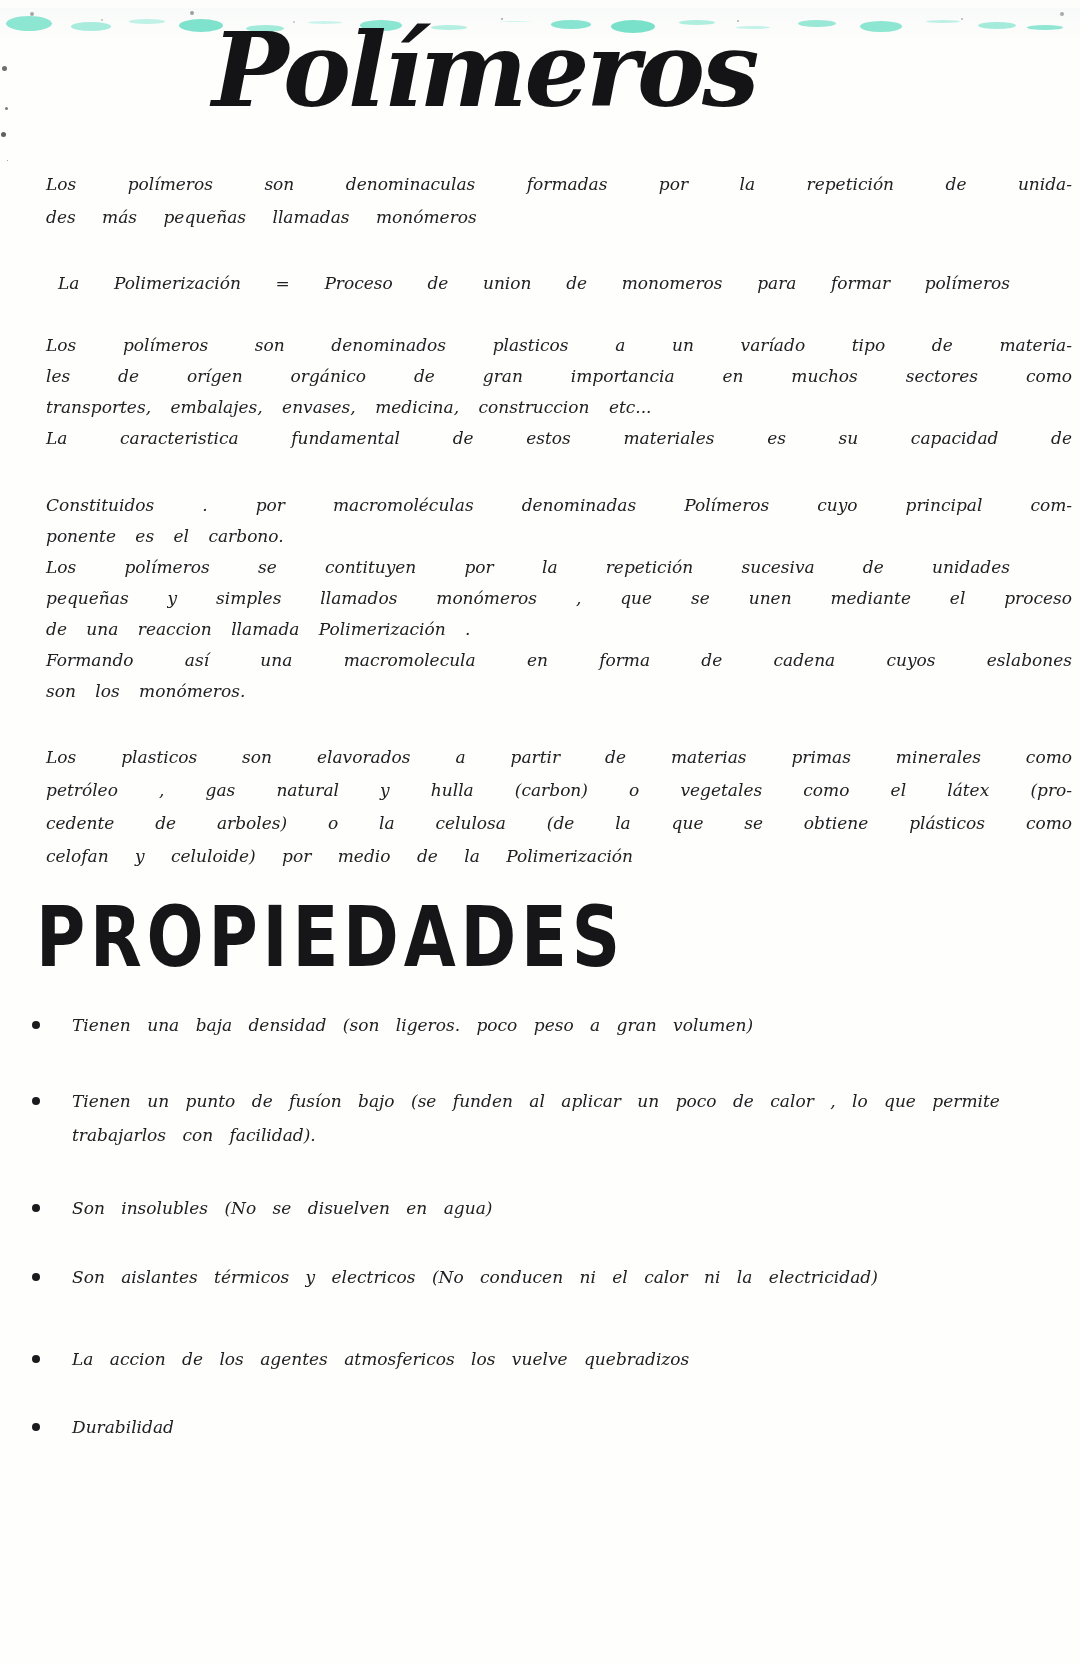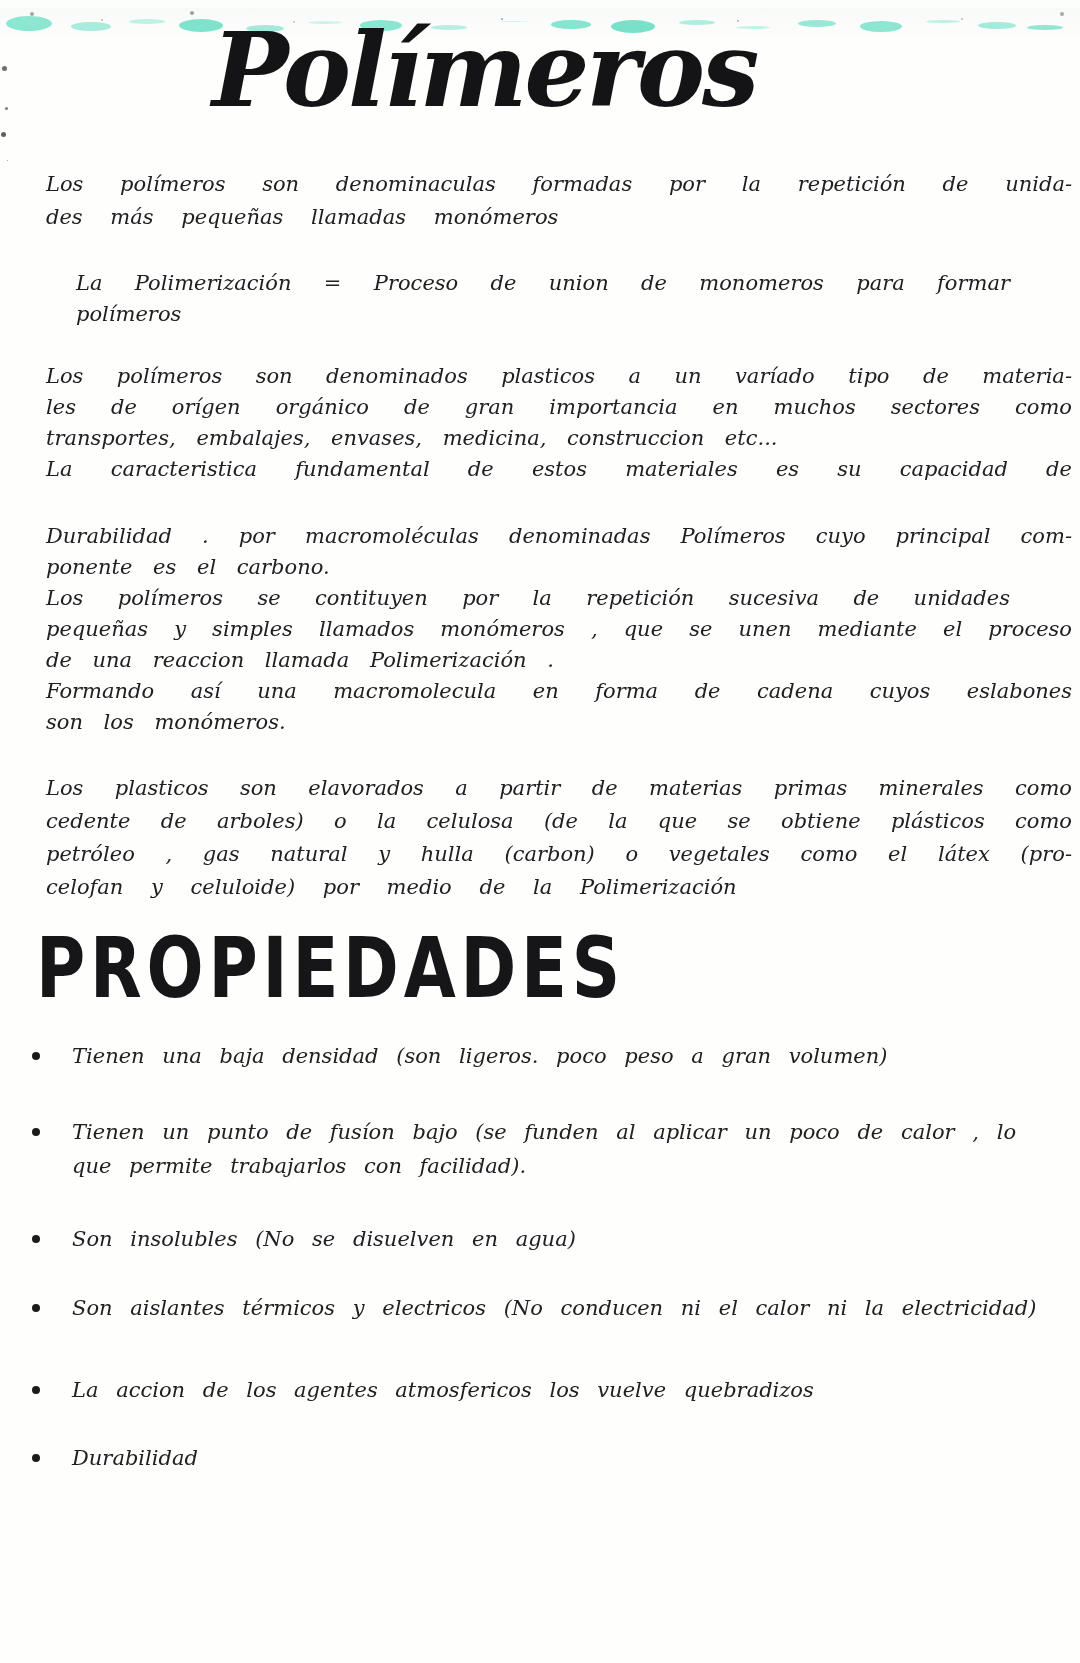--- a/index.html
+++ b/index.html
@@ -71,33 +71,33 @@
     font-weight: bold;
     font-size: 102px;
     line-height: 125px;
     letter-spacing: -3px;
     color: #141417;
   }
   
   .hw {
     font-family: "DejaVu Serif", serif;
     font-style: italic;
-    font-size: 21px;
+    font-size: 17px;
     color: #202024;
     word-spacing: 14px;
     white-space: nowrap;
   }
   .block { padding-left: 46px; padding-right: 8px; }
   .block .line { line-height: 31px; }
   .intro .line, .elab .line { line-height: 33px; }
   .j  { text-align: justify; text-align-last: justify; white-space: normal; }
   .j2 { text-align: justify; text-align-last: justify; white-space: normal; padding-right: 62px; }
   .w-lg { word-spacing: 21px; }
   .intro { margin-top: 35px; }
-  .defline { margin-top: 34px; padding-left: 76px; line-height: 33px; }
+  .defline { margin-top: 34px; padding-left: 58px; line-height: 33px; }
   .plast { margin-top: 31px; }
   .constit { margin-top: 36px; }
   .elab { margin-top: 34px; }
   
   .props-heading {
     margin: 26px 0 0 36px;
     font-family: "DejaVu Sans", sans-serif;
     font-style: normal;
     font-size: 84px;
     line-height: 76px;
@@ -159,33 +159,33 @@
   </div>
 
   <div class="block plast">
     <div class="hw line j">Los polímeros son denominados plasticos a un varíado tipo de materia-</div>
     <div class="hw line j">les de orígen orgánico de gran importancia en muchos sectores como</div>
     <div class="hw line">transportes, embalajes, envases, medicina, construccion etc...</div>
     <div class="hw line j">La caracteristica fundamental de estos materiales es su capacidad de</div>
   </div>
 
   <div class="block constit">
-    <div class="hw line j">Durabilidad . por macromoléculas denominadas Polímeros cuyo principal com-</div>
+    <div class="hw line j">Constituidos . por macromoléculas denominadas Polímeros cuyo principal com-</div>
     <div class="hw line">ponente es el carbono.</div>
     <div class="hw line j2">Los polímeros se contituyen por la repetición sucesiva de unidades</div>
     <div class="hw line j">pequeñas y simples llamados monómeros , que se unen mediante el proceso</div>
     <div class="hw line">de una reaccion llamada Polimerización .</div>
     <div class="hw line j">Formando así una macromolecula en forma de cadena cuyos eslabones</div>
     <div class="hw line">son los monómeros.</div>
   </div>
 
   <div class="block elab">
     <div class="hw line j">Los plasticos son elavorados a partir de materias primas minerales como</div>
+    <div class="hw line j">petróleo , gas natural y hulla (carbon) o vegetales como el látex (pro-</div>
     <div class="hw line j">cedente de arboles) o la celulosa (de la que se obtiene plásticos como</div>
-    <div class="hw line j">petróleo , gas natural y hulla (carbon) o vegetales como el látex (pro-</div>
     <div class="hw line w-lg">celofan y celuloide) por medio de la Polimerización</div>
   </div>
 
   <h2 class="props-heading">PROPIEDADES</h2>
 
   <ul class="props">
     <li class="b1">
       <span class="dot"></span>
       <span class="hw btxt">Tienen una baja densidad (son ligeros. poco peso a gran volumen)</span>
     </li>

